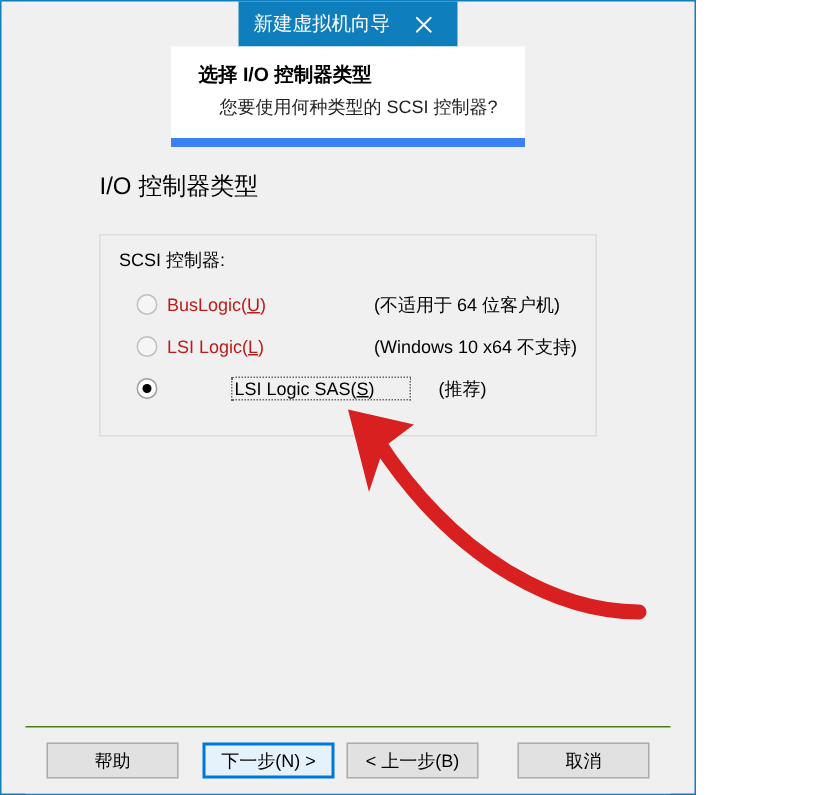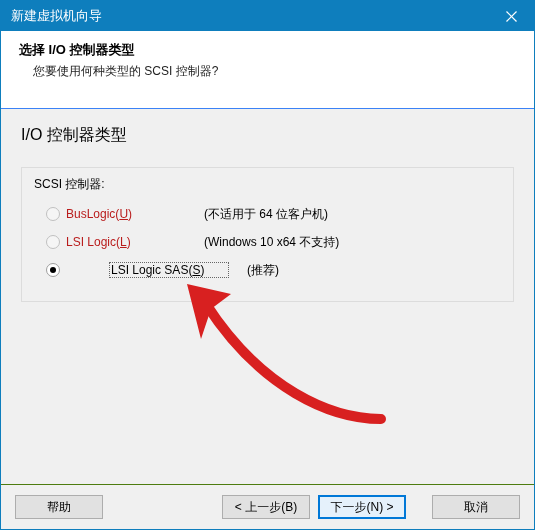--- a/index.html
+++ b/index.html
@@ -6,26 +6,27 @@
     body {
       font-family: "Microsoft YaHei", "Segoe UI", Tahoma, sans-serif;
       font-size: 12px;
       background: #fff;
       width: 553px;
       height: 530px;
       overflow: hidden;
     }
     .window {
       border: 1px solid #0E7EBD;
-      width: 535px;
+      width: 464px;
       height: 530px;
       display: flex;
       flex-direction: column;
       background: #f0f0f0;
       position: relative;
+      align-items: center;
     }
     .titlebar {
       background: #0E7EBD;
       color: #fff;
       display: flex;
       align-items: center;
       height: 30px;
       padding: 0 0 0 10px;
       font-size: 13px;
     }
@@ -34,22 +35,22 @@
       width: 45px;
       height: 30px;
       display: flex;
       align-items: center;
       justify-content: center;
       cursor: pointer;
     }
     .titlebar .close svg { width: 11px; height: 11px; }
     .header {
       background: #fff;
-      padding: 10px 18px 28px 18px;
-      border-bottom: 1px solid #3b82f6;
+      padding: 10px 18px 12px 18px;
+      border-bottom: 6px solid #3b82f6;
     }
     .header .h1 {
       font-weight: bold;
       font-size: 13px;
       color: #000;
       margin-bottom: 4px;
     }
     .header .h2 {
       font-size: 12px;
       color: #222;
@@ -205,18 +206,18 @@
       <svg viewBox="0 0 260 190">
         <path d="M 230 170 C 180 170, 110 140, 55 55" stroke="#d82020" stroke-width="10" fill="none" stroke-linecap="round"></path>
         <path d="M 36 35 L 80 45 L 60 60 L 50 90 Z" fill="#d82020"></path>
       </svg>
     </div>
   </div>
 
   <div class="footer">
     <button class="btn">帮助</button>
     <span class="spacer"></span>
+    <button class="btn primary">下一步(N) &gt;</button>
     <button class="btn">&lt; 上一步(B)</button>
-    <button class="btn primary">下一步(N) &gt;</button>
     <span style="width:10px"></span>
     <button class="btn">取消</button>
   </div>
 </div>
 
 </body></html>

